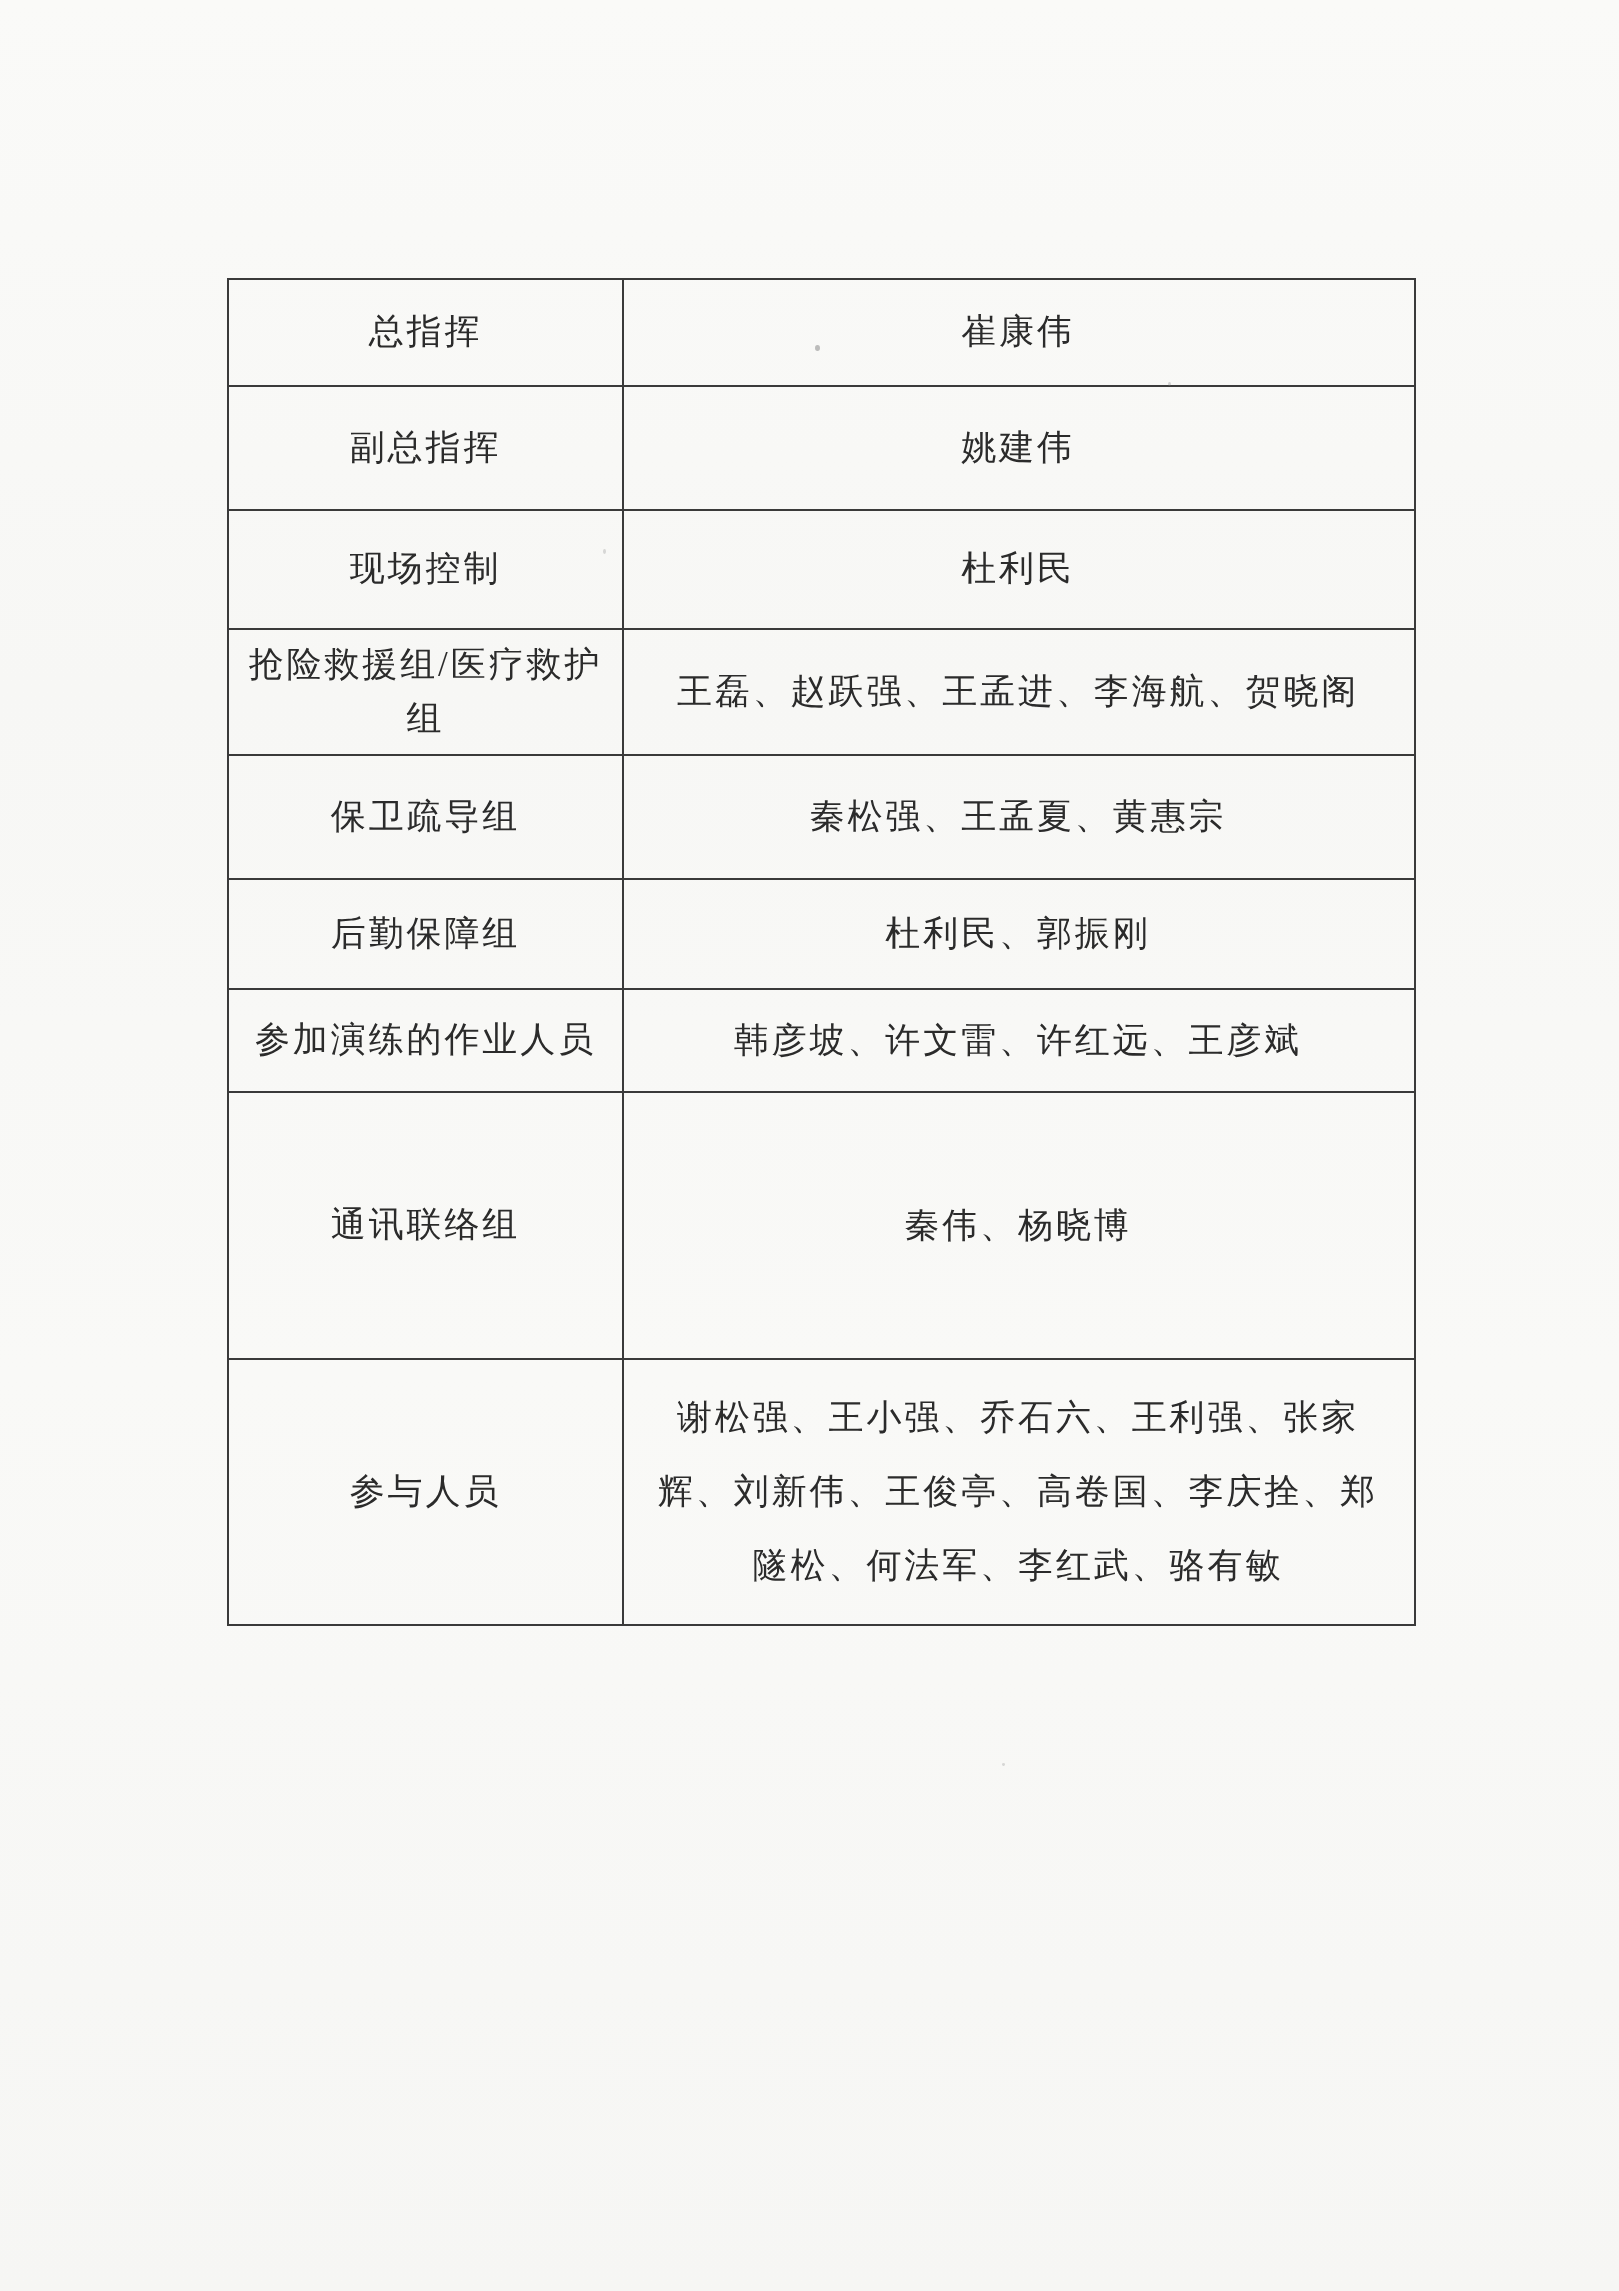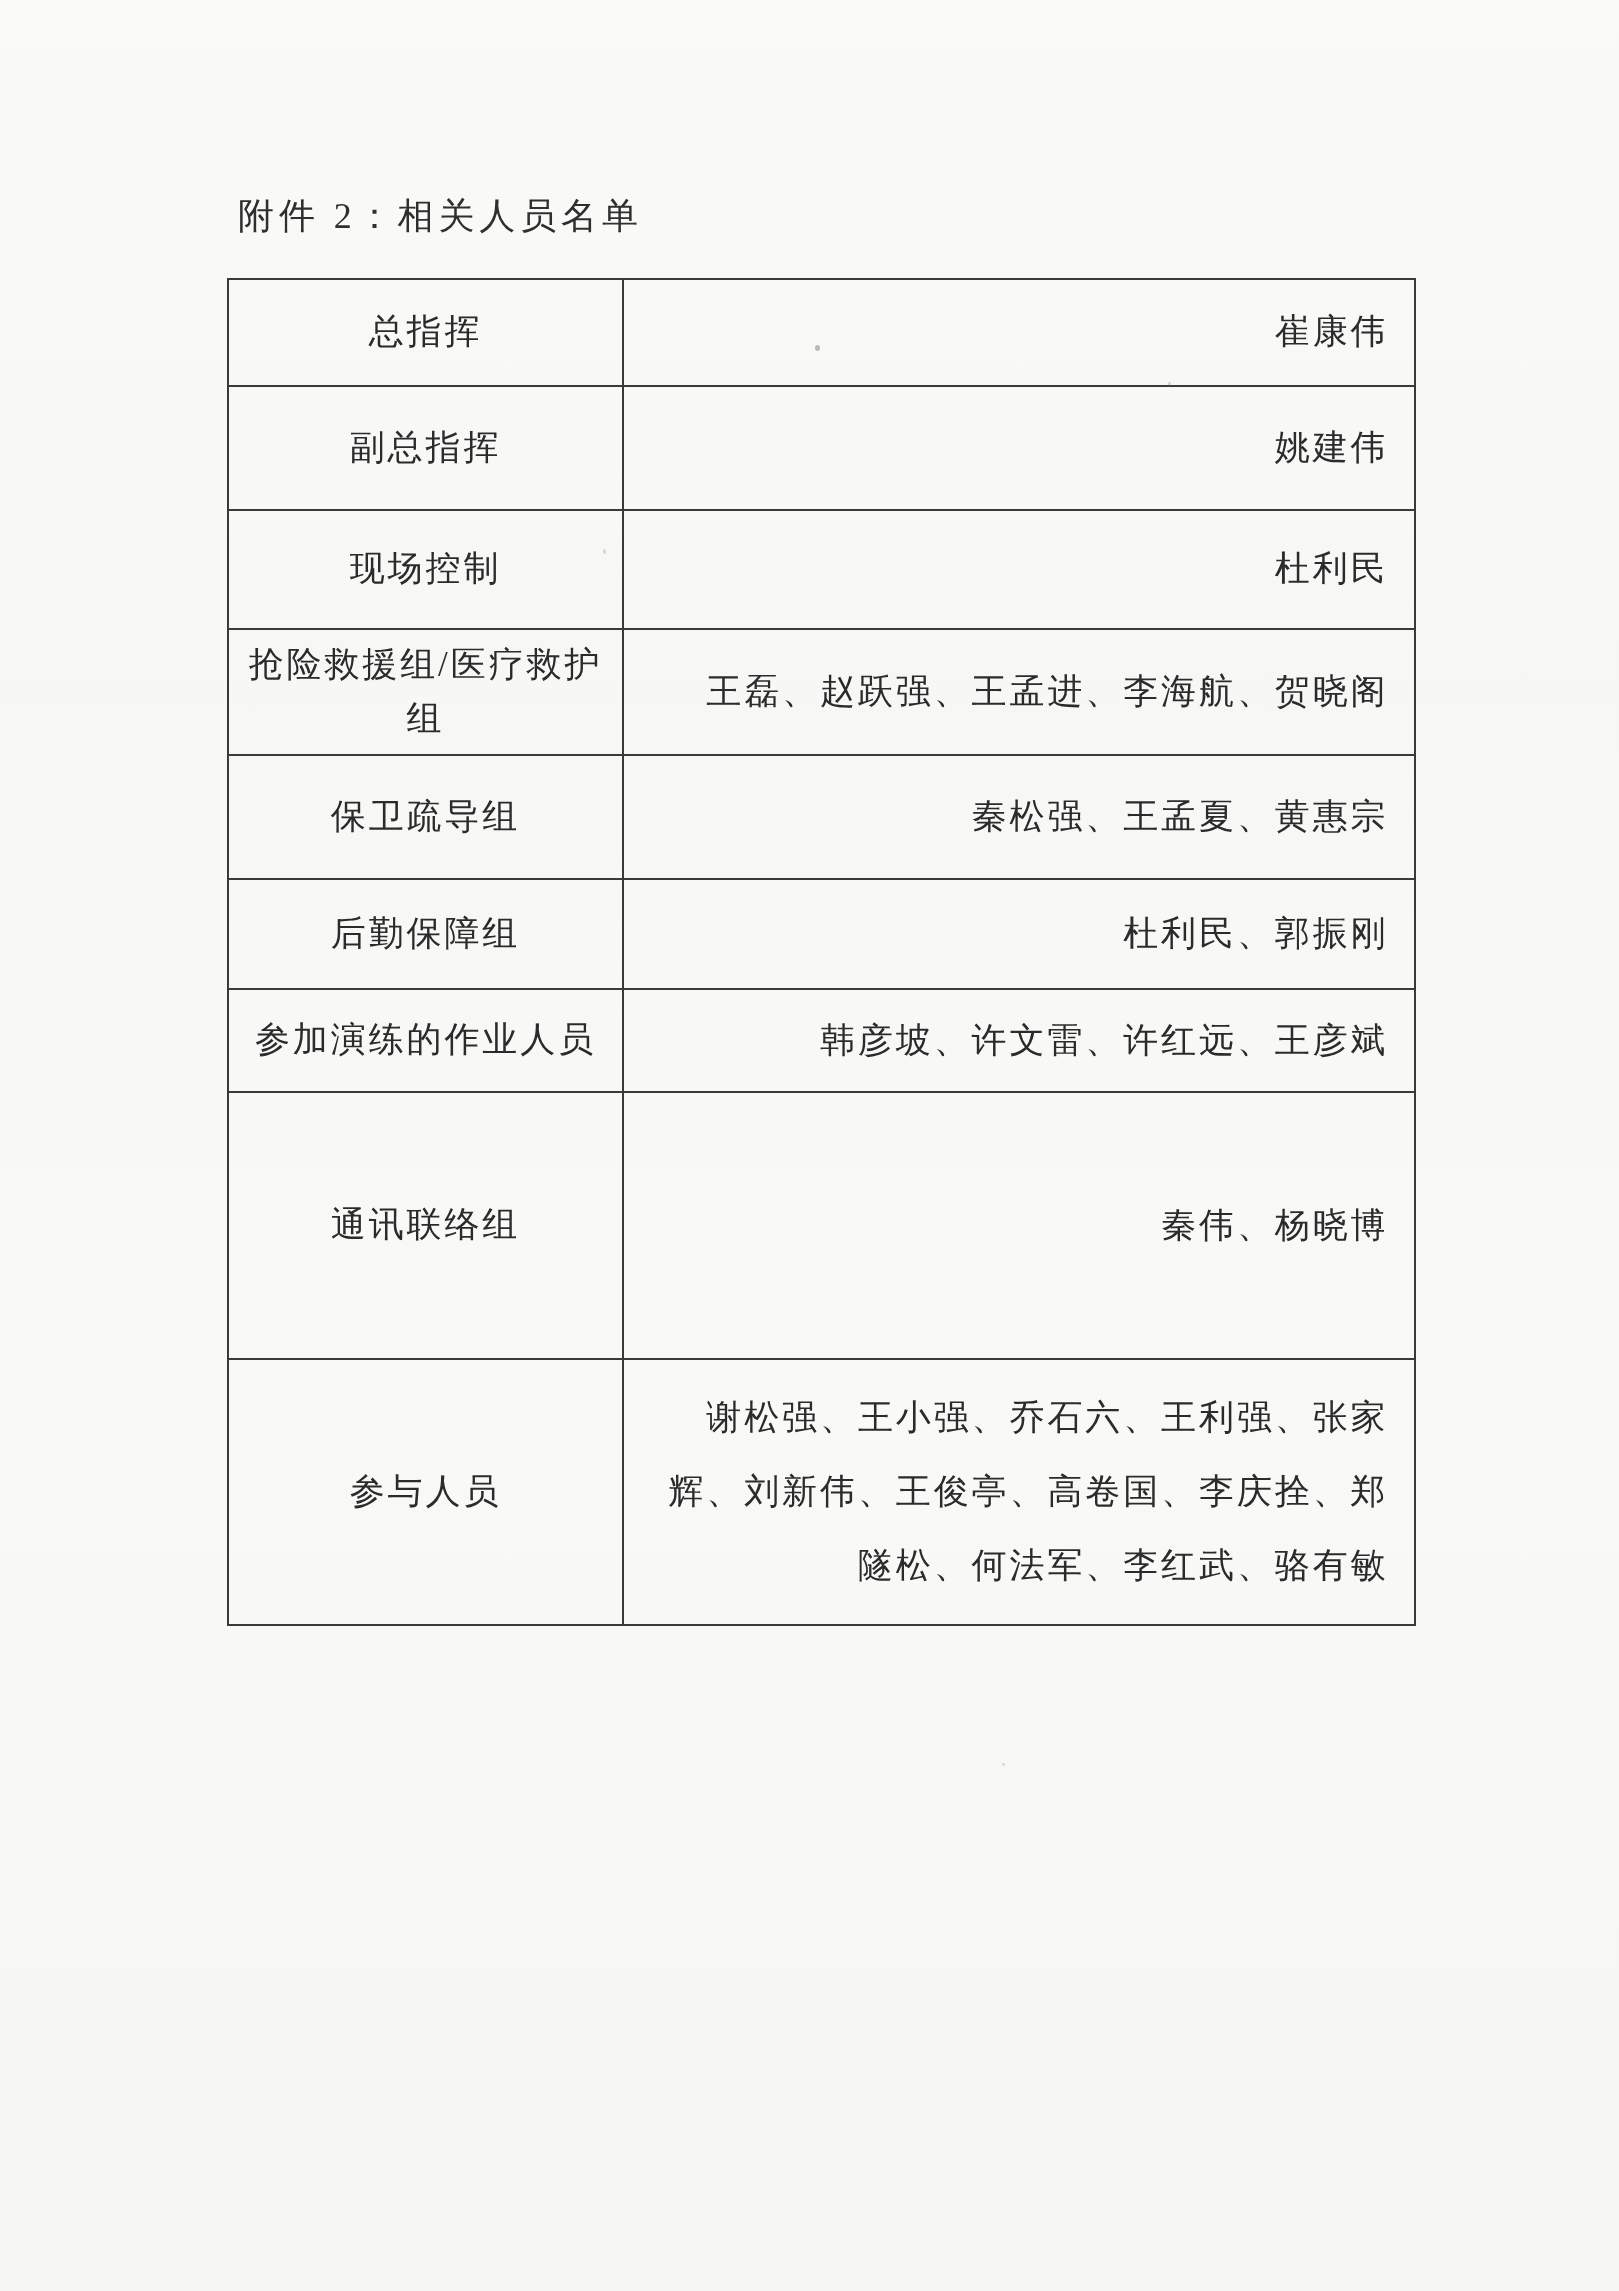--- a/index.html
+++ b/index.html
@@ -52,21 +52,21 @@
   }
 
   .personnel-table td.role-cell {
     width: 395px;
     text-align: center;
     padding: 7.8px 15.7px;
     line-height: 1.55;
   }
 
   .personnel-table td.names-cell {
-    text-align: right;
+    text-align: center;
     padding: 9.8px 25.5px 9.8px 23.5px;
     line-height: 2.12;
     margin-top: 23px;
   }
 
   
   .personnel-table tr:nth-child(1) { height: 107px; }
   .personnel-table tr:nth-child(2) { height: 124px; }
   .personnel-table tr:nth-child(3) { height: 119px; }
   .personnel-table tr:nth-child(4) { height: 115px; }
@@ -86,21 +86,20 @@
   .speck-1 { left: 815px; top: 345px; width: 4.9px; height: 5.9px; }
   .speck-2 { left: 1168px; top: 382px; width: 2.9px; height: 3.9px; opacity: 0.35; }
   .speck-3 { left: 603px; top: 549px; width: 2.9px; height: 4.9px; opacity: 0.3; }
   .speck-4 { left: 1002px; top: 1763px; width: 2.9px; height: 2.9px; opacity: 0.3; }
 </style>
 </head>
 <body>
 
 <div class="page">
 
-  <div class="doc-title">附件 2：相关人员名单</div>
 
   <table class="personnel-table">
     <tbody>
       <tr>
         <td class="role-cell">总指挥</td>
         <td class="names-cell">崔康伟</td>
       </tr>
       <tr>
         <td class="role-cell">副总指挥</td>
         <td class="names-cell">姚建伟</td>

